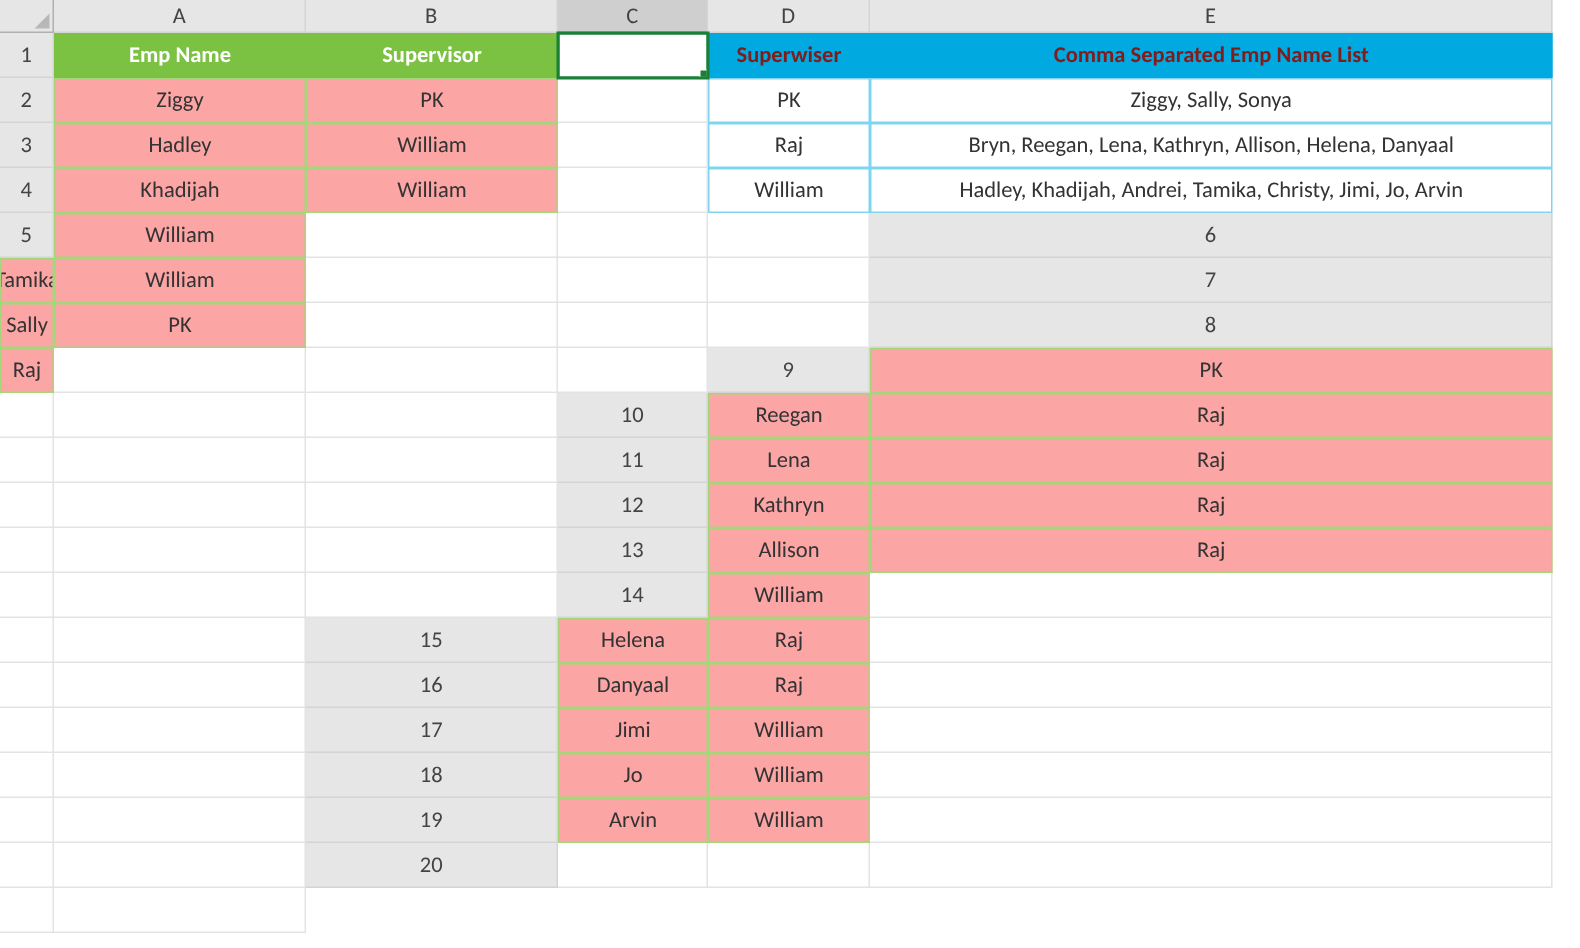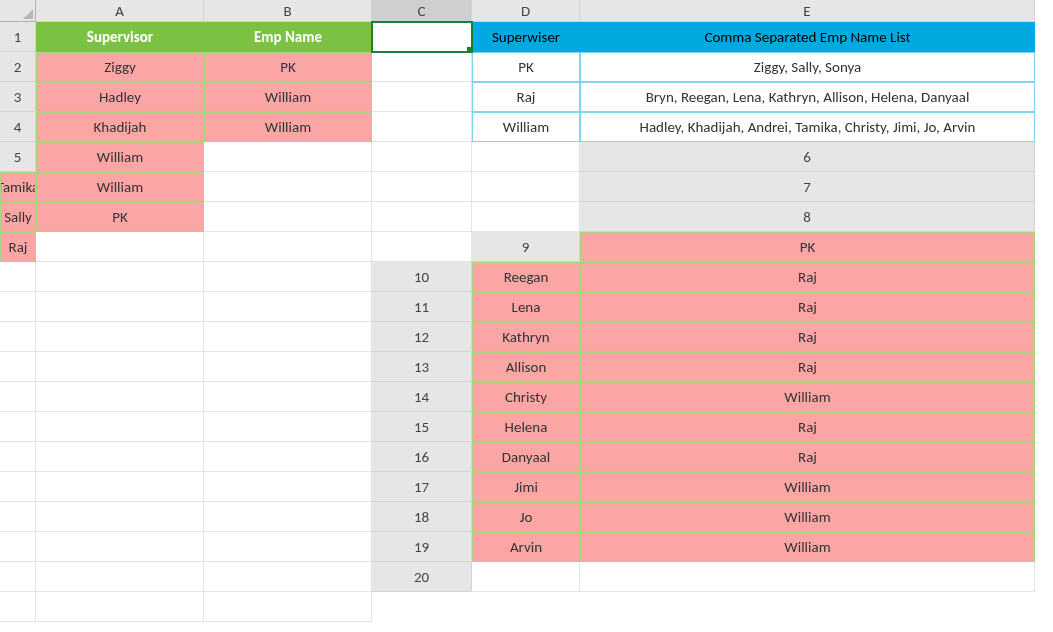--- a/index.html
+++ b/index.html
@@ -63,22 +63,22 @@
     white-space: nowrap;
   }
   .head-green {
     background: #7cc242;
     color: #fff;
     font-weight: 600;
     border: 1px solid #7cc242;
   }
   .head-blue {
     background: #00a9e0;
-    color: #000000;
-    font-weight: 400;
+    color: #7f1d1d;
+    font-weight: 700;
     border: 1px solid #00a9e0;
   }
   .data-green {
     border: 1px solid #a5d77a;
     background: #fca5a5;
   }
   .data-blue {
     border: 1px solid #7fd4ee;
     background: #fff;
   }
@@ -106,22 +106,22 @@
 <body>
 
 <div class="sheet" id="sheet" style="grid-template-rows: 22px repeat(20, 30px);">
     <div class="corner"></div>
     <div class="hdr col">A</div>
     <div class="hdr col">B</div>
     <div class="hdr col active-col">C</div>
     <div class="hdr col">D</div>
     <div class="hdr col">E</div>
     <div class="rowhdr">1</div>
+    <div class="cell head-green">Emp Name</div>
     <div class="cell head-green">Supervisor</div>
-    <div class="cell head-green">Emp Name</div>
     <div class="cell active-cell"></div>
     <div class="cell head-blue">Superwiser</div>
     <div class="cell head-blue">Comma Separated Emp Name List</div>
     <div class="rowhdr">2</div>
     <div class="cell data-green">Ziggy</div>
     <div class="cell data-green">PK</div>
     <div class="cell"></div>
     <div class="cell data-blue">PK</div>
     <div class="cell data-blue">Ziggy, Sally, Sonya</div>
     <div class="rowhdr">3</div>
@@ -181,21 +181,20 @@
     <div class="cell"></div>
     <div class="cell"></div>
     <div class="cell"></div>
     <div class="rowhdr">13</div>
     <div class="cell data-green">Allison</div>
     <div class="cell data-green">Raj</div>
     <div class="cell"></div>
     <div class="cell"></div>
     <div class="cell"></div>
     <div class="rowhdr">14</div>
-    <div class="cell data-green">Christy</div>
     <div class="cell data-green">William</div>
     <div class="cell"></div>
     <div class="cell"></div>
     <div class="cell"></div>
     <div class="rowhdr">15</div>
     <div class="cell data-green">Helena</div>
     <div class="cell data-green">Raj</div>
     <div class="cell"></div>
     <div class="cell"></div>
     <div class="cell"></div>

